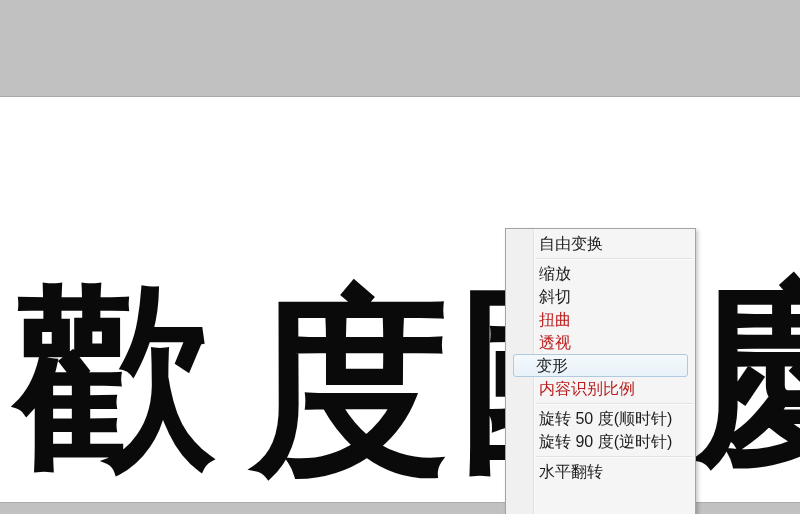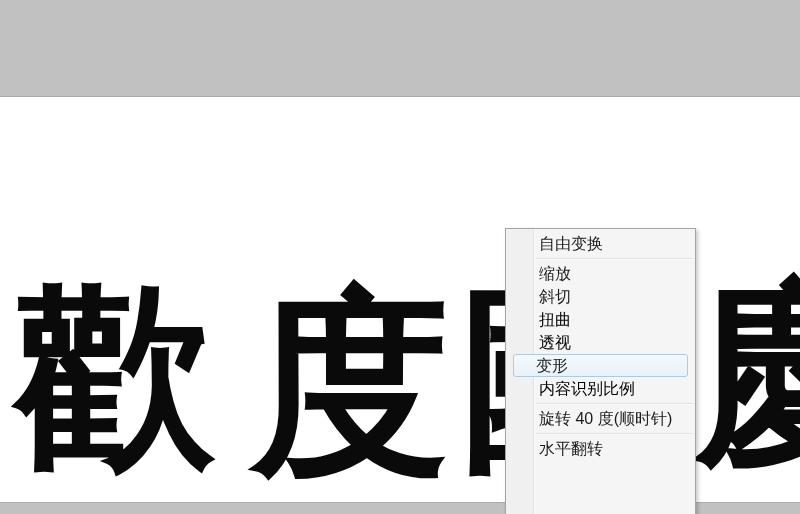--- a/index.html
+++ b/index.html
@@ -62,21 +62,21 @@
   }
   .menu-item {
     position: relative;
     height: 23px; line-height: 23px;
     padding-left: 33px;
     font-size: 16px;
     color: #1b1b1b;
     white-space: nowrap;
     cursor: default;
   }
-  .menu-item.disabled { color: #000000; }
+  .menu-item.disabled { color: #b91c1c; }
   .menu-item.highlighted {
     margin: 0 7px;
     height: 21px; line-height: 21px;
     padding-left: 22px;
     border: 1px solid #b0c9de;
     border-radius: 3px;
     background: linear-gradient(to bottom, #f4f9fc, #e8f2f9);
   }
   .menu-sep {
     height: 1px;
@@ -104,16 +104,17 @@
 
   <div class="menu-item">自由变换</div>
   <div class="menu-sep"></div>
   <div class="menu-item">缩放</div>
   <div class="menu-item">斜切</div>
   <div class="menu-item disabled">扭曲</div>
   <div class="menu-item disabled">透视</div>
   <div class="menu-item highlighted">变形</div>
   <div class="menu-item disabled">内容识别比例</div>
   <div class="menu-sep"></div>
-  <div class="menu-item">旋转 40 度(顺时针)</div>
+  <div class="menu-item">旋转 50 度(顺时针)</div>
+  <div class="menu-item">旋转 90 度(逆时针)</div>
   <div class="menu-sep"></div>
   <div class="menu-item">水平翻转</div>
 </div>
 
 </body></html>

